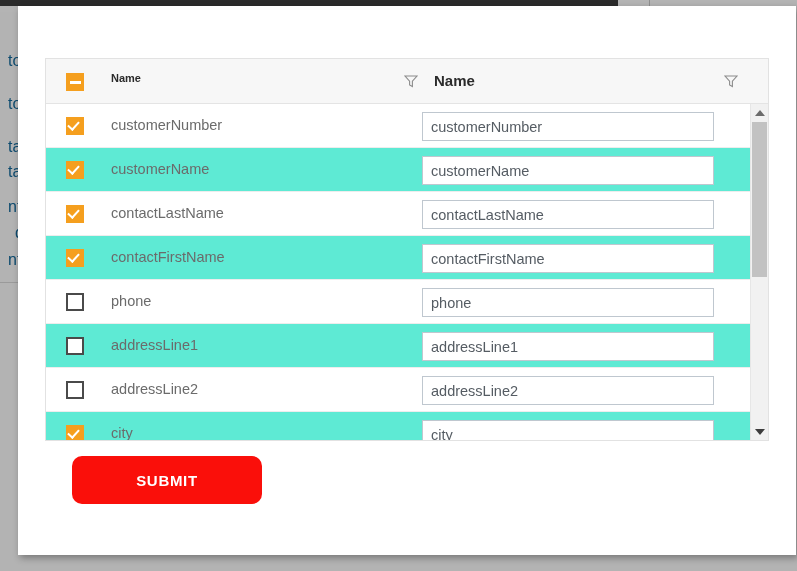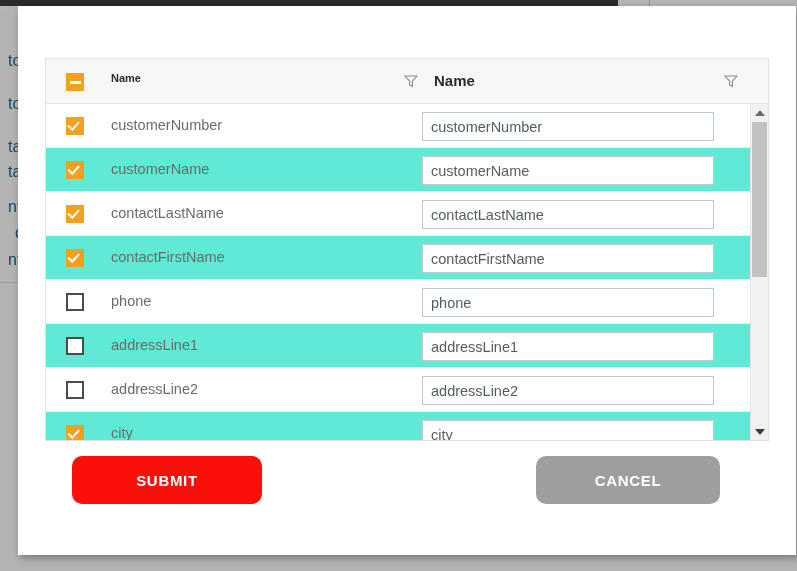--- a/index.html
+++ b/index.html
@@ -336,16 +336,15 @@
       </div>
       <div id="sb-thumb"></div>
       <div id="sb-down" class="sb-arrow">
         <div class="tri"></div>
       </div>
     </div>
   </div>
 
   <div id="btn-bar">
     <button id="btn-submit" class="btn">SUBMIT</button>
-    <button id="btn-cancel" class="btn">CANCEL</button>
   </div>
 
 </div>
 
 </body></html>

